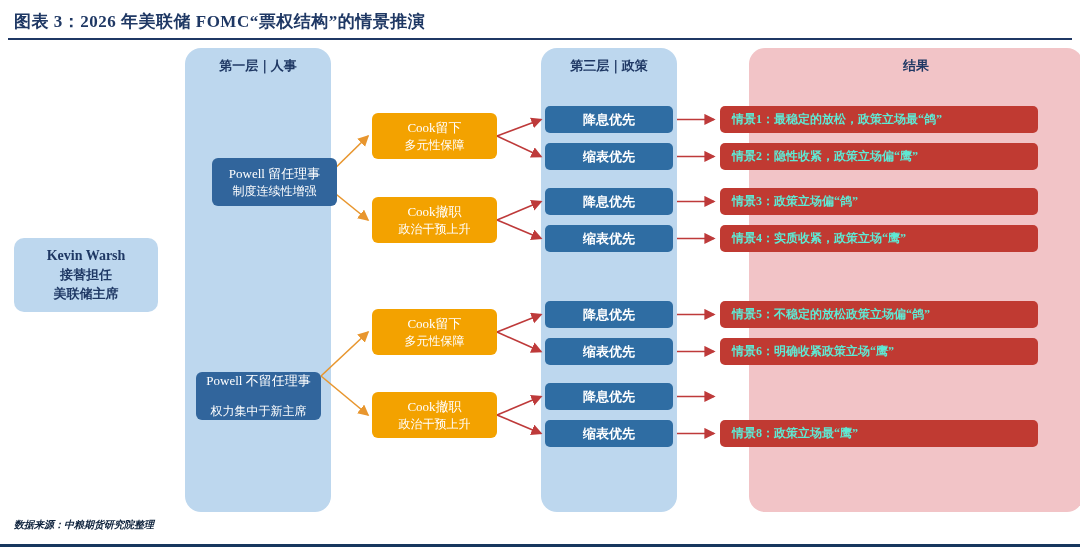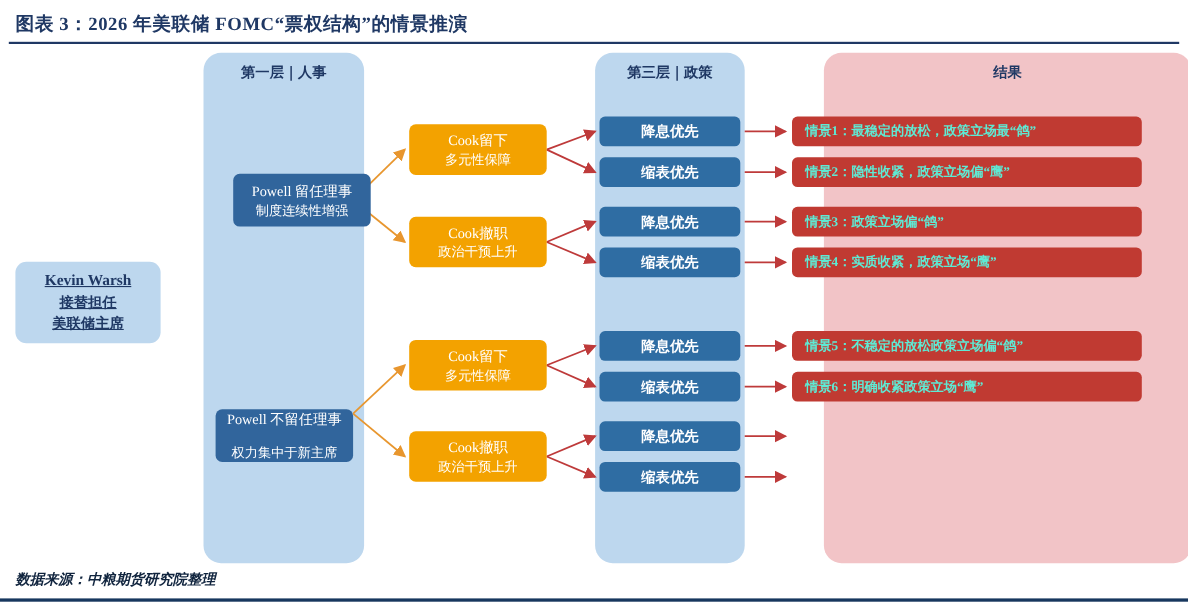--- a/index.html
+++ b/index.html
@@ -7,44 +7,44 @@
     position:relative;width:1080px;height:555px;background:#ffffff;overflow:hidden;
     font-family:"Liberation Serif","DejaVu Serif",serif;
   }
   .title{
     position:absolute;left:14px;top:10px;font-size:17px;font-weight:bold;color:#1F3864;
     letter-spacing:0.5px;
   }
   .title-rule{position:absolute;left:8px;right:8px;top:38px;height:2px;background:#1F3864;}
   .bottom-rule{position:absolute;left:0px;right:0px;top:544px;height:3px;background:#17375E;}
   .source{
-    position:absolute;left:14px;top:518px;font-size:13px;font-weight:bold;font-style:italic;color:#10243E;
+    position:absolute;left:14px;top:518px;font-size:10px;font-weight:bold;font-style:italic;color:#10243E;
   }
 
   
   .col{position:absolute;top:48px;height:464px;border-radius:16px;z-index:0;}
   .col-layer1{left:185px;width:146px;background:#BDD7EE;}
   .col-layer2{left:362px;width:146px;background:#FBEFD5;}
   .col-layer3{left:541px;width:136px;background:#BDD7EE;}
   .col-result{left:713px;width:334px;background:#F2C4C7;margin-left:36px;}
   .col-header{
     text-align:center;padding-top:9px;font-weight:bold;font-size:13px;color:#1F3864;
     white-space:nowrap;
   }
   .col-layer2 .hdr-suffix{color:#E36C09;}
 
   
   .premise-label{
     position:absolute;left:14px;top:200px;width:152px;text-align:center;
     font-size:13px;font-weight:bold;color:#1F3864;margin-top:37px;
   }
   .premise-box{
-    position:absolute;left:14px;top:238px;width:132px;height:74px;background:#BDD7EE;
+    position:absolute;left:14px;top:238px;width:144px;height:74px;background:#BDD7EE;
     border-radius:10px;color:#1F3864;font-weight:bold;display:flex;flex-direction:column;
-    justify-content:center;align-items:center;line-height:1.45;font-size:13px;z-index:2;text-decoration:underline;
+    justify-content:center;align-items:center;line-height:1.45;font-size:13px;z-index:2;
   }
   .premise-box .en{font-size:14px;}
 
   
   .node{
     position:absolute;width:125px;color:#ffffff;border-radius:6px;display:flex;
     flex-direction:column;justify-content:center;align-items:center;line-height:1.4;
     text-align:center;z-index:2;
   }
   .node .l1{font-weight:normal;font-size:13px;}
@@ -168,17 +168,18 @@
   <div class="policy py6">缩表优先</div>
   <div class="policy py7">降息优先</div>
   <div class="policy py8">缩表优先</div>
 
   <div class="result py1">情景1：最稳定的放松，政策立场最“鸽”</div>
   <div class="result py2">情景2：隐性收紧，政策立场偏“鹰”</div>
   <div class="result py3">情景3：政策立场偏“鸽”</div>
   <div class="result py4">情景4：实质收紧，政策立场“鹰”</div>
   <div class="result py5">情景5：不稳定的放松政策立场偏“鸽”</div>
   <div class="result py6">情景6：明确收紧政策立场“鹰”</div>
+  <div class="result py8">情景8：政策立场最“鹰”</div>
 
   <div class="source">数据来源：中粮期货研究院整理</div>
   <div class="bottom-rule"></div>
 
 </div>
 
 </body></html>

